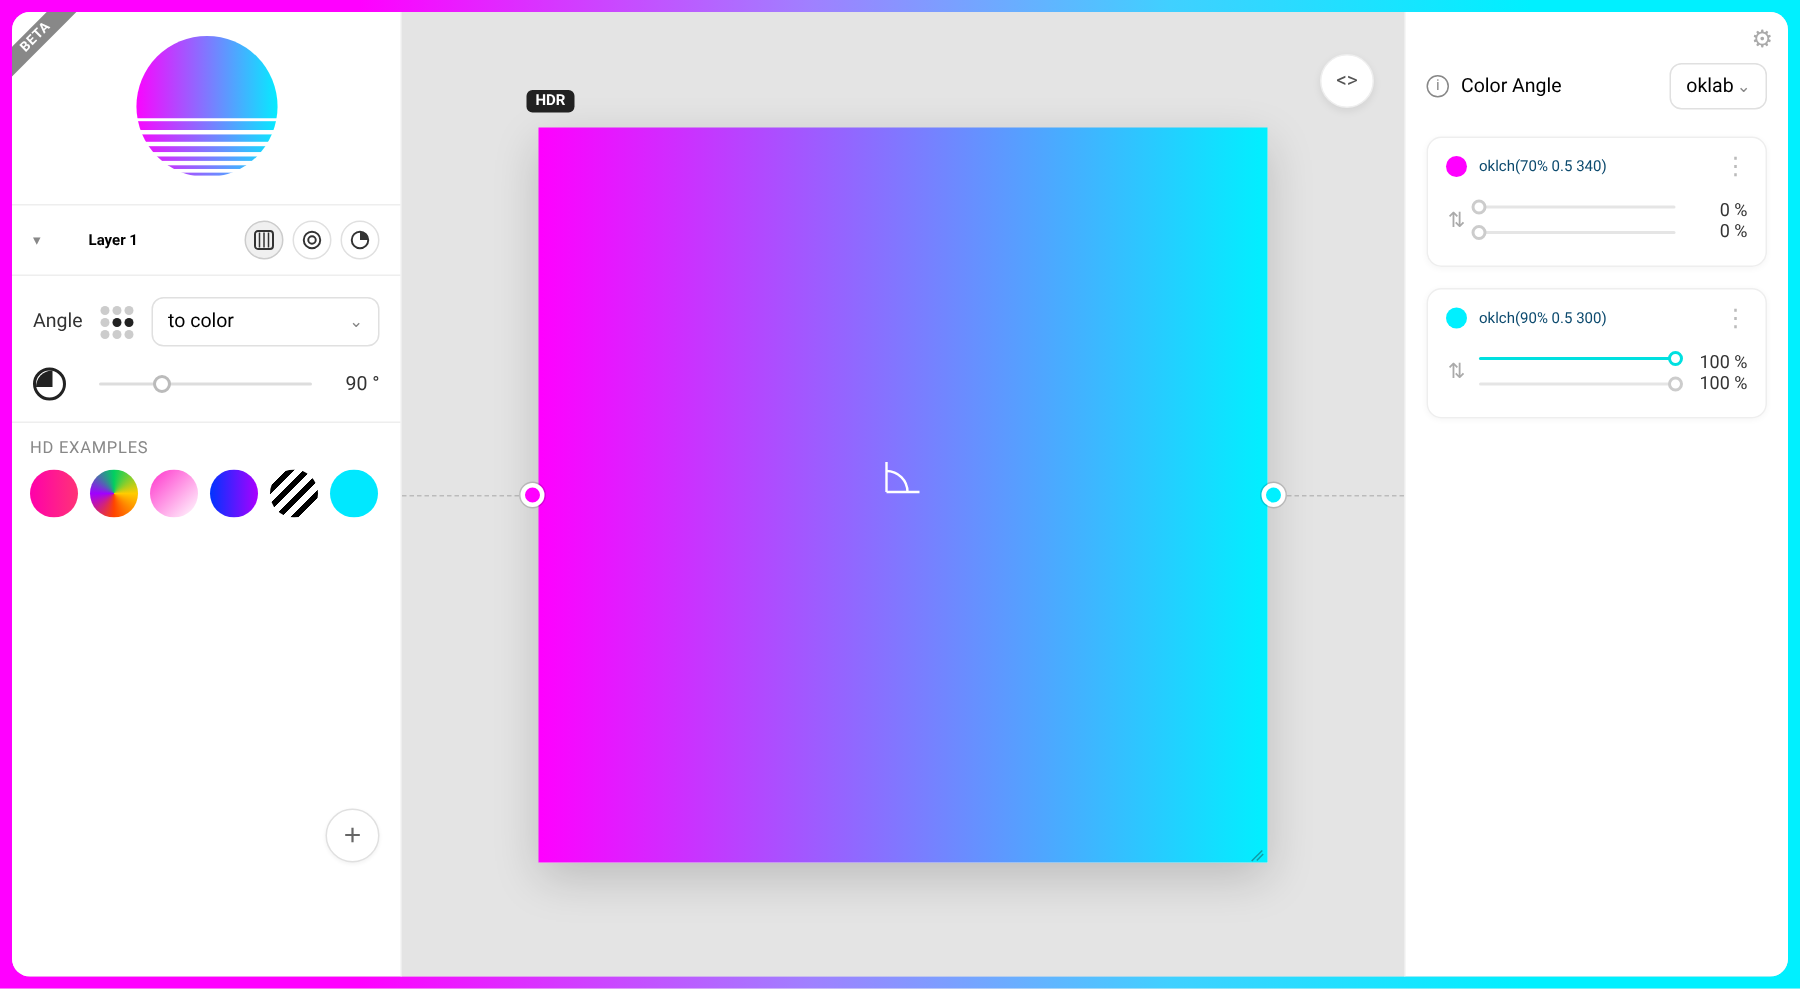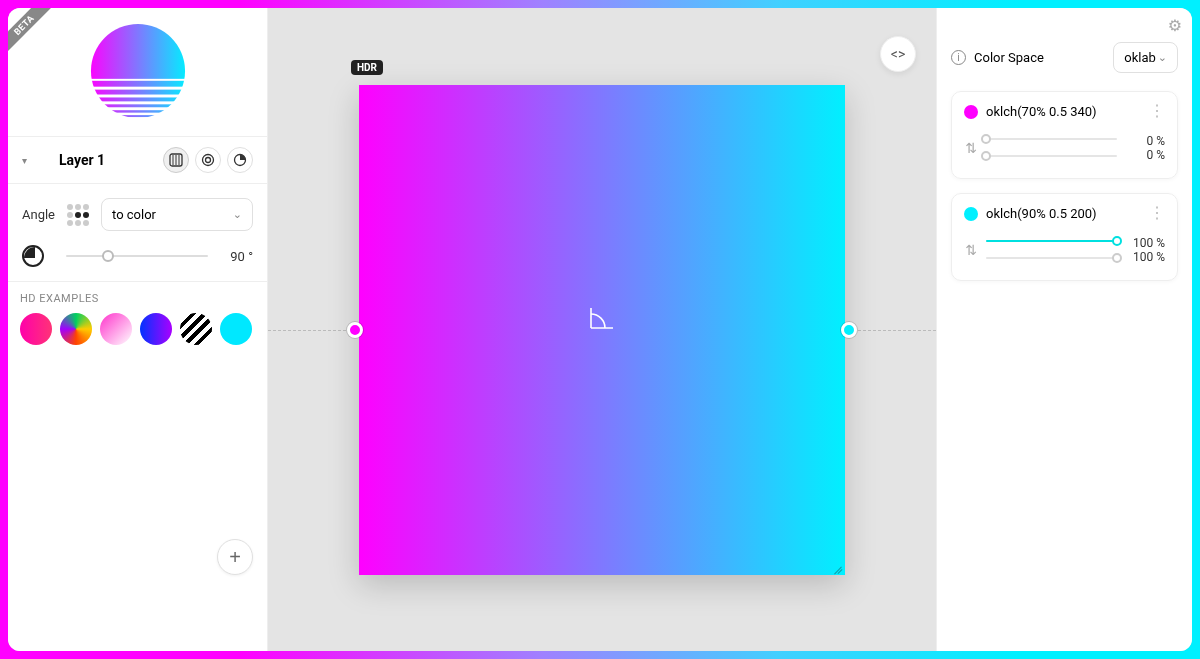--- a/index.html
+++ b/index.html
@@ -38,21 +38,21 @@
   .logo-svg { width: 98px; height: 98px; }
   .logo-title { font-weight: 700; font-size: 17px; color: #111; margin-top: 2px; }
 
   .layer-row {
     display: flex; align-items: center;
     padding: 10px 14px;
     border-top: 1px solid #eee;
     border-bottom: 1px solid #eee;
   }
   .layer-caret { font-size: 10px; color: #888; margin-right: 6px; }
-  .layer-name { font-weight: 700; font-size: 14px; flex: 1; padding-left: 26px; }
+  .layer-name { font-weight: 700; font-size: 10px; flex: 1; padding-left: 26px; }
   .type-btn {
     width: 26px; height: 26px; border: 1px solid #e0e0e0; border-radius: 50%;
     display: inline-flex; align-items: center; justify-content: center;
     margin-left: 6px; background: #fff; cursor: pointer;
   }
   .type-btn.active { background: #f0f0f0; border-color: #ccc; }
 
   .controls { padding: 14px; }
   .angle-row { display: flex; align-items: center; gap: 12px; margin-bottom: 14px; }
   .angle-label { font-size: 13px; color: #333; }
@@ -175,21 +175,21 @@
     cursor: pointer;
   }
 
   .stop-card {
     border: 1px solid #eee; border-radius: 10px;
     padding: 12px;
     box-shadow: 0 1px 4px rgba(0,0,0,0.04);
   }
   .stop-head { display: flex; align-items: center; gap: 8px; margin-bottom: 10px; }
   .stop-dot { width: 14px; height: 14px; border-radius: 50%; }
-  .stop-name { font-size: 13px; flex: 1; color: #000000; }
+  .stop-name { font-size: 10px; flex: 1; color: #0c4a6e; }
   .kebab { color: #bbb; font-size: 16px; cursor: pointer; line-height: 0.4; }
   .slrow { display: flex; align-items: center; gap: 8px; margin-top: 6px; }
   .link-ic { font-size: 14px; color: #aaa; width: 14px; text-align: center; }
   .sliders-col { flex: 1; }
   .mini-slider { height: 14px; position: relative; margin: 3px 0; }
   .mini-track { position:absolute; top:6px; left:0; right:0; height:2px; background:#e5e5e5; border-radius:2px; }
   .mini-fill { position:absolute; top:6px; left:0; height:2px; border-radius:2px; }
   .mini-thumb { position:absolute; top:2px; width:10px; height:10px; border-radius:50%; background:#fff; border:2px solid #ccc; transform: translateX(-50%); }
   .mini-thumb.accent { border-color:#00e0e0; }
   .pct { width: 40px; text-align: right; font-size: 12px; color: #333; }
@@ -326,21 +326,21 @@
     </div>
   </main>
 
   <aside class="right">
     <div class="gear">
       <span>⚙</span>
     </div>
 
     <div class="cs-row">
       <span class="info-ic">i</span>
-      <span class="cs-label">Color Space</span>
+      <span class="cs-label">Color Angle</span>
       <div class="cs-select">
         <span>oklab</span>
         <span class="chev">⌄</span>
       </div>
     </div>
 
     <div class="stop-card">
       <div class="stop-head">
         <span class="stop-dot" style="background:#ff00ff"></span>
         <span class="stop-name">oklch(70% 0.5 340)</span>
@@ -362,21 +362,21 @@
           <div class="pct">0 %</div>
           <div class="pct">0 %</div>
         </div>
       </div>
     </div>
 
 
     <div class="stop-card">
       <div class="stop-head">
         <span class="stop-dot" style="background:#00f0ff"></span>
-        <span class="stop-name">oklch(90% 0.5 200)</span>
+        <span class="stop-name">oklch(90% 0.5 300)</span>
         <span class="kebab">⋮</span>
       </div>
       <div class="slrow">
         <span class="link-ic">⇅</span>
         <div class="sliders-col">
           <div class="mini-slider">
             <div class="mini-track"></div>
             <div class="mini-fill" style="width:100%;background:#00e0e0"></div>
             <div class="mini-thumb accent" style="left:100%"></div>
           </div>

